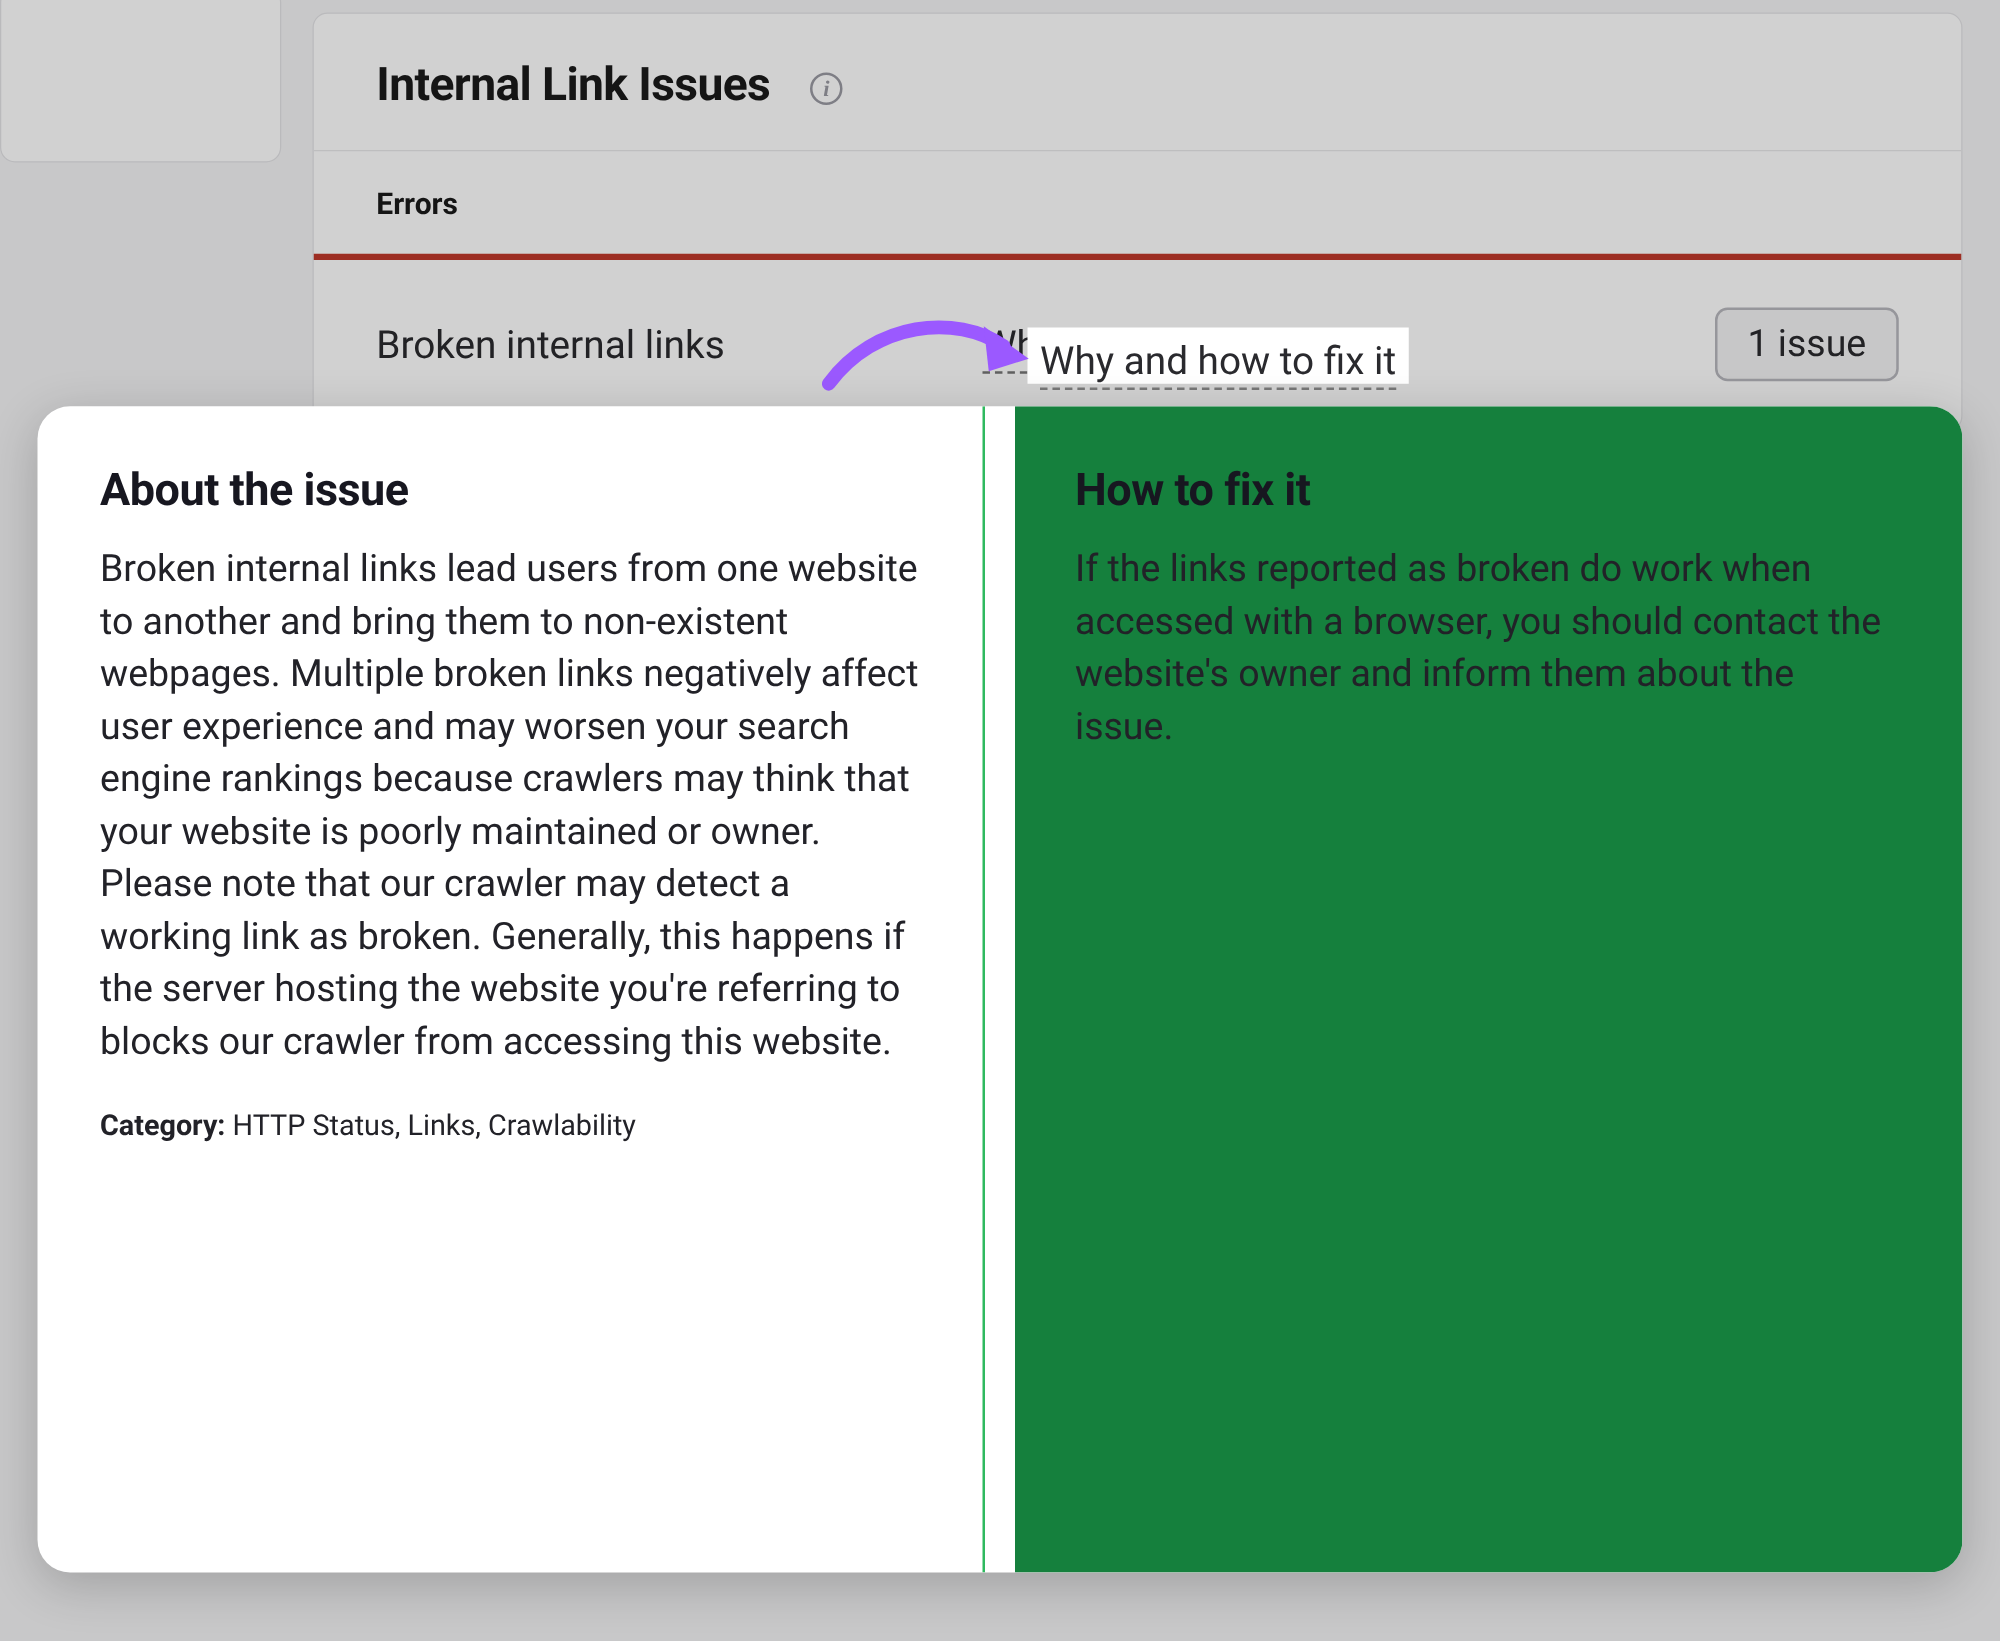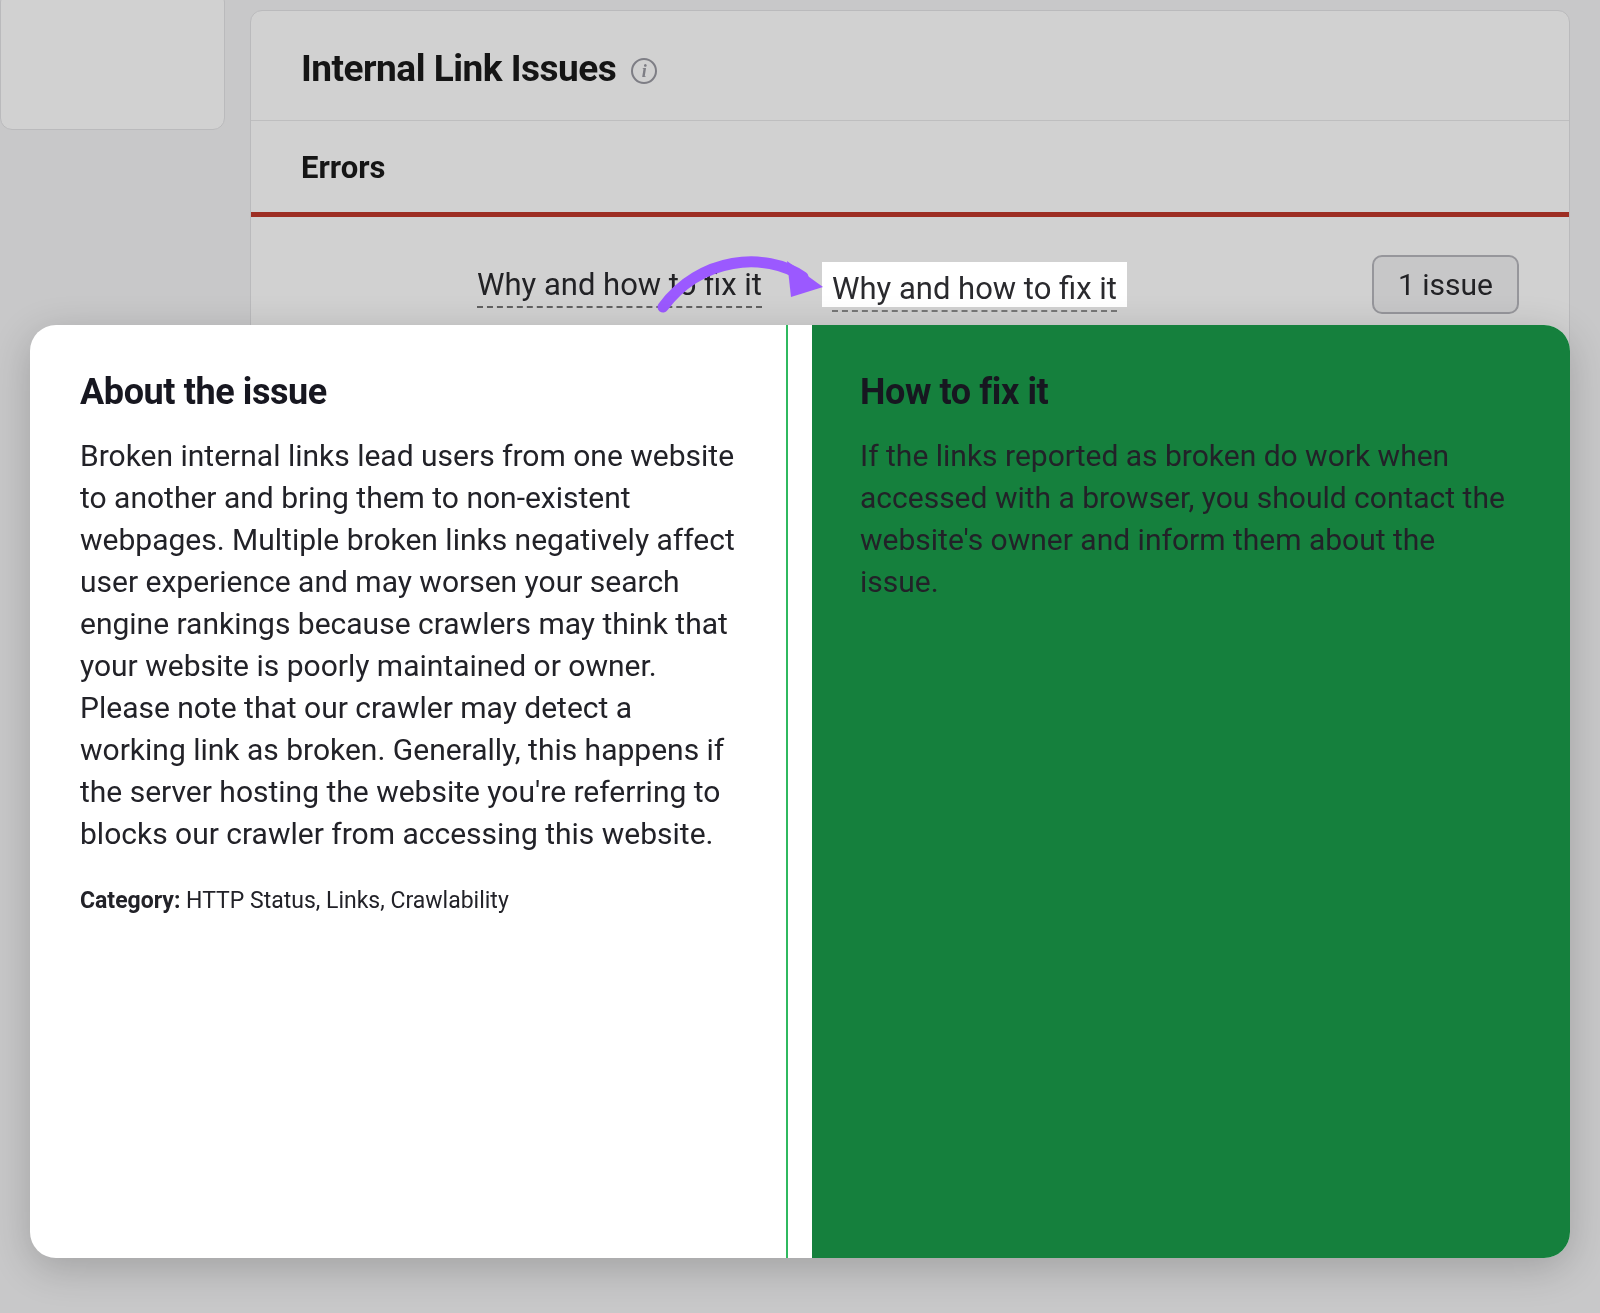--- a/index.html
+++ b/index.html
@@ -40,21 +40,21 @@
     left: 250px;
     right: 30px;
     background: #fff;
     border: 1px solid #e3e3e6;
     border-radius: 12px;
   }
   .panel-header {
     padding: 36px 50px 30px 50px;
     display: flex;
     align-items: center;
-    gap: 15px;
+    gap: 32px;
     border-bottom: 1px solid #e8e8ea;
   }
   .panel-header h1 {
     font-size: 37px;
     font-weight: 700;
     color: #1a1a1a;
     letter-spacing: -0.5px;
   }
   .info-icon {
     width: 26px; height: 26px;
@@ -69,21 +69,21 @@
     font-size: 18px;
     color: #9a9aa3;
     line-height: 1;
     margin-top: 4px;
   }
   .errors-row {
     padding: 28px 50px 26px 50px;
     border-bottom: 5px solid #c0392b;
   }
   .errors-row h2 {
-    font-size: 31px;
+    font-size: 24px;
     font-weight: 700;
     color: #1a1a1a;
   }
   .issue-row {
     display: flex;
     align-items: center;
     padding: 38px 50px 38px 50px;
     gap: 30px;
     font-size: 31px;
     color: #2a2a2e;
@@ -183,20 +183,21 @@
   <div class="left-strip"></div>
   <div class="panel">
     <div class="panel-header">
       <h1>Internal Link Issues</h1>
       <span class="info-icon">i</span>
     </div>
     <div class="errors-row">
       <h2>Errors</h2>
     </div>
     <div class="issue-row">
+      <span class="issue-name">Broken internal links</span>
       <span style="width:140px"></span>
       <span class="issue-link-wrap"><span class="issue-link">Why and how to fix it</span></span>
       <span class="spacer"></span>
       <span class="badge">1 issue</span>
     </div>
   </div>
 </div>
 
 <div class="dim"></div>
 

